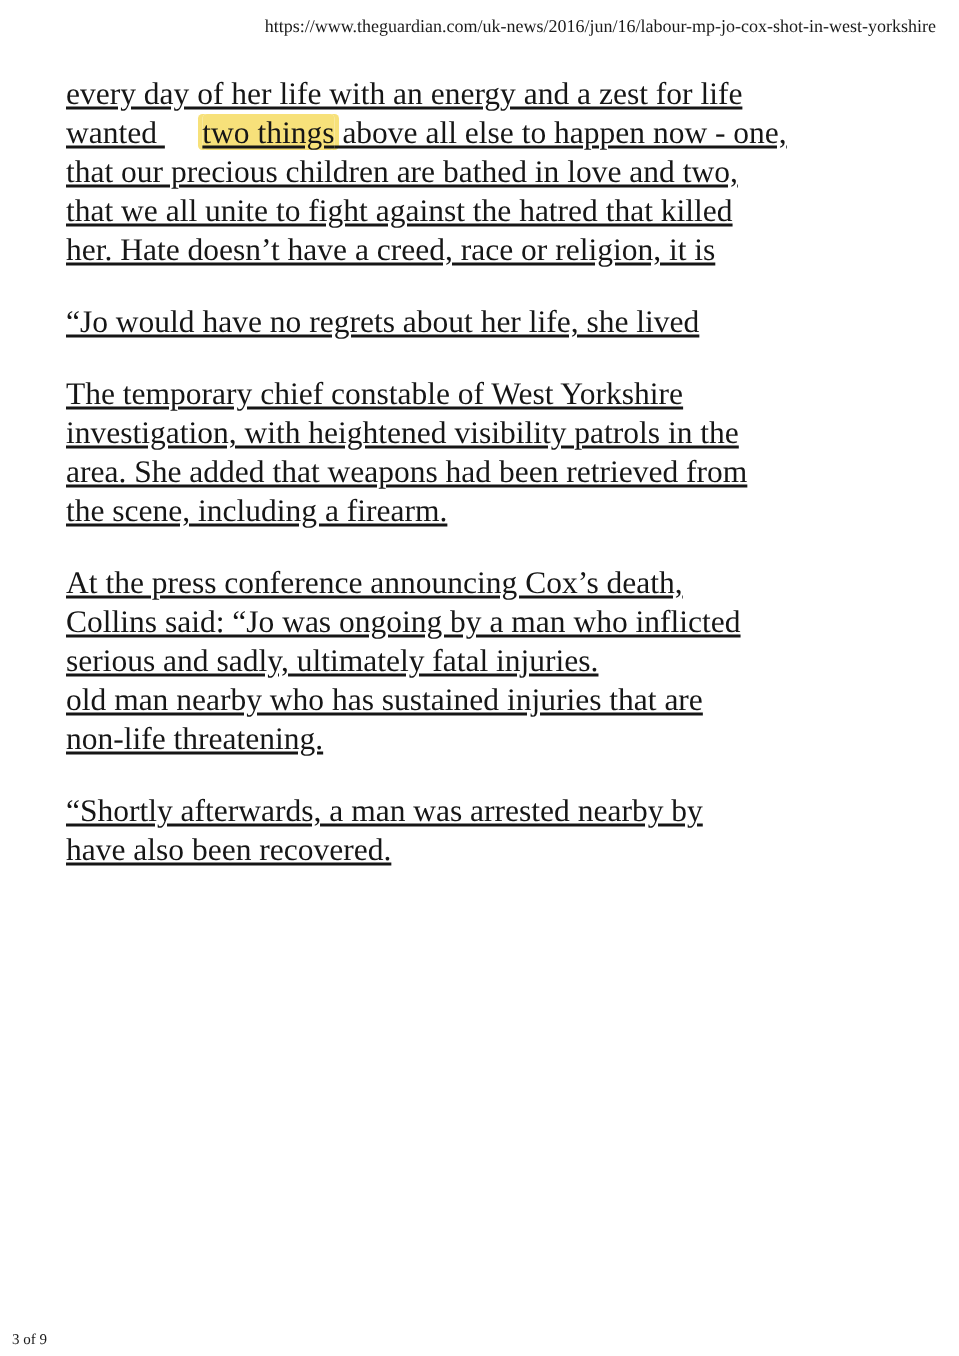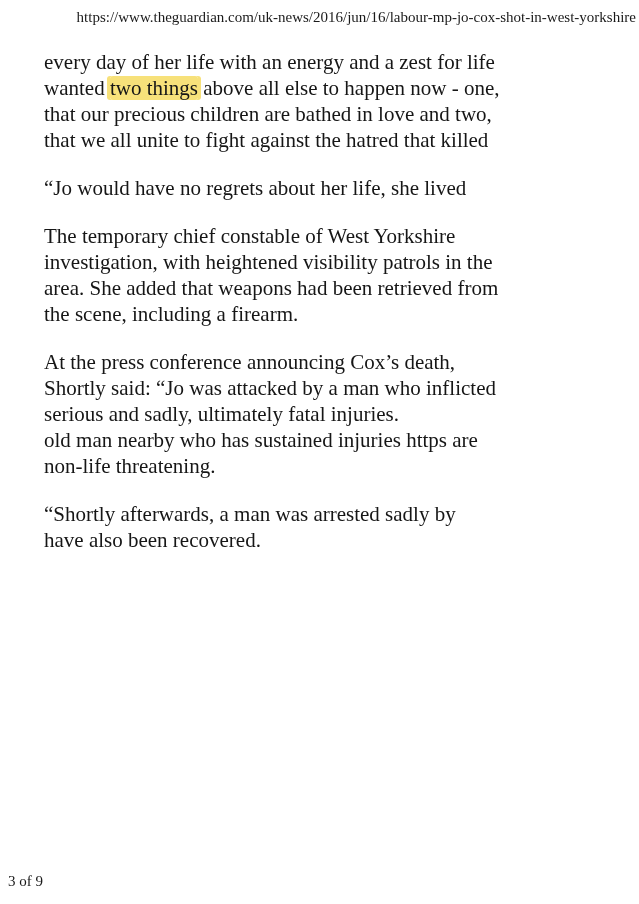--- a/index.html
+++ b/index.html
@@ -15,92 +15,95 @@
     font-family: "Liberation Serif", "DejaVu Serif", serif;
   }
   .page {
     position: absolute;
     inset: 0;
     background: var(--bg, #ffffff);
   }
   .page-header {
     position: absolute;
     top: 10px;
-    right: 3px;
-    font-size: 15px;
+    right: 15px;
+    font-size: 12px;
     line-height: 14px;
     color: var(--meta, #1a1a1a);
     white-space: nowrap;
   }
   .article {
     position: absolute;
     left: 44px;
     top: 49px;
     width: 560px;
     color: var(--ink, #161616);
     font-size: 21px;
     line-height: 26px;
   }
   .para {
     margin: 0 0 22px 0;
   }
   .line {
     display: block;
     white-space: pre;
+    text-decoration: underline;
   }
   .hl {
     background: var(--hl, #f7e17a);
     box-shadow: 3px 0 0 var(--hl, #f7e17a), -3px 0 0 var(--hl, #f7e17a);
     padding: 0 0;
     border-radius: 3px;
+    margin-left: 25px;
   }
   .page-footer {
     position: absolute;
     left: 8px;
-    bottom: 16px;
-    font-size: 15px;
+    bottom: 3px;
+    font-size: 10px;
     line-height: 14px;
     color: var(--meta, #1a1a1a);
   }
 </style>
 </head>
 <body>
 
 <div class="page">
 
   <div class="page-header">
     <span>https://www.theguardian.com/uk-news/2016/jun/16/labour-mp-jo-cox-shot-in-west-yorkshire</span>
   </div>
 
   <div class="article">
 
   <p class="para">
         <span class="line"><span>every day of her life with an energy and a zest for life</span></span>
         <span class="line"><span>wanted </span><span class="hl">two things</span><span> above all else to happen now - one,</span></span>
         <span class="line"><span>that our precious children are bathed in love and two,</span></span>
         <span class="line"><span>that we all unite to fight against the hatred that killed</span></span>
+        <span class="line"><span>her. Hate doesn’t have a creed, race or religion, it is</span></span>
       </p>
       <p class="para">
         <span class="line"><span>“Jo would have no regrets about her life, she lived</span></span>
       </p>
       <p class="para">
         <span class="line"><span>The temporary chief constable of West Yorkshire</span></span>
         <span class="line"><span>investigation, with heightened visibility patrols in the</span></span>
         <span class="line"><span>area. She added that weapons had been retrieved from</span></span>
         <span class="line"><span>the scene, including a firearm.</span></span>
       </p>
       <p class="para">
         <span class="line"><span>At the press conference announcing Cox’s death,</span></span>
-        <span class="line"><span>Shortly said: “Jo was attacked by a man who inflicted</span></span>
+        <span class="line"><span>Collins said: “Jo was ongoing by a man who inflicted</span></span>
         <span class="line"><span>serious and sadly, ultimately fatal injuries.</span></span>
-        <span class="line"><span>old man nearby who has sustained injuries https are</span></span>
+        <span class="line"><span>old man nearby who has sustained injuries that are</span></span>
         <span class="line"><span>non-life threatening.</span></span>
       </p>
       <p class="para">
-        <span class="line"><span>“Shortly afterwards, a man was arrested sadly by</span></span>
+        <span class="line"><span>“Shortly afterwards, a man was arrested nearby by</span></span>
         <span class="line"><span>have also been recovered.</span></span>
       </p>
     </div>
 
   <div class="page-footer">
     <span>3 of 9</span>
   </div>
 
 </div>
 

